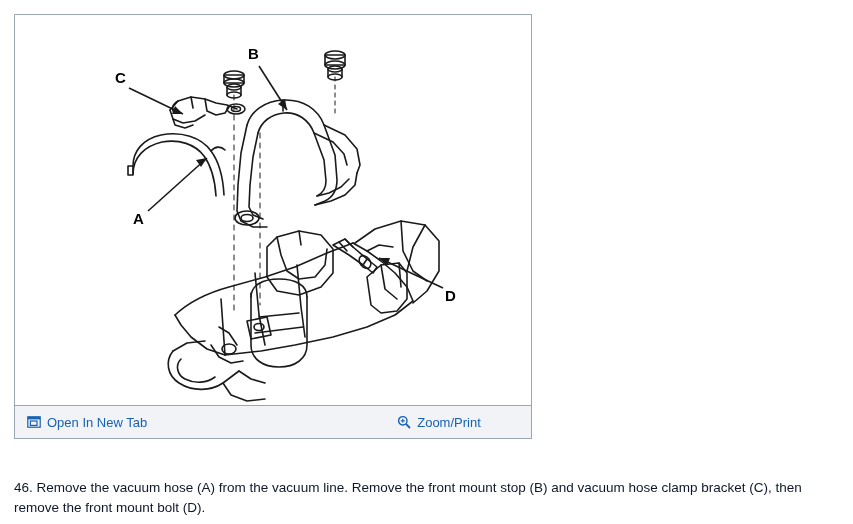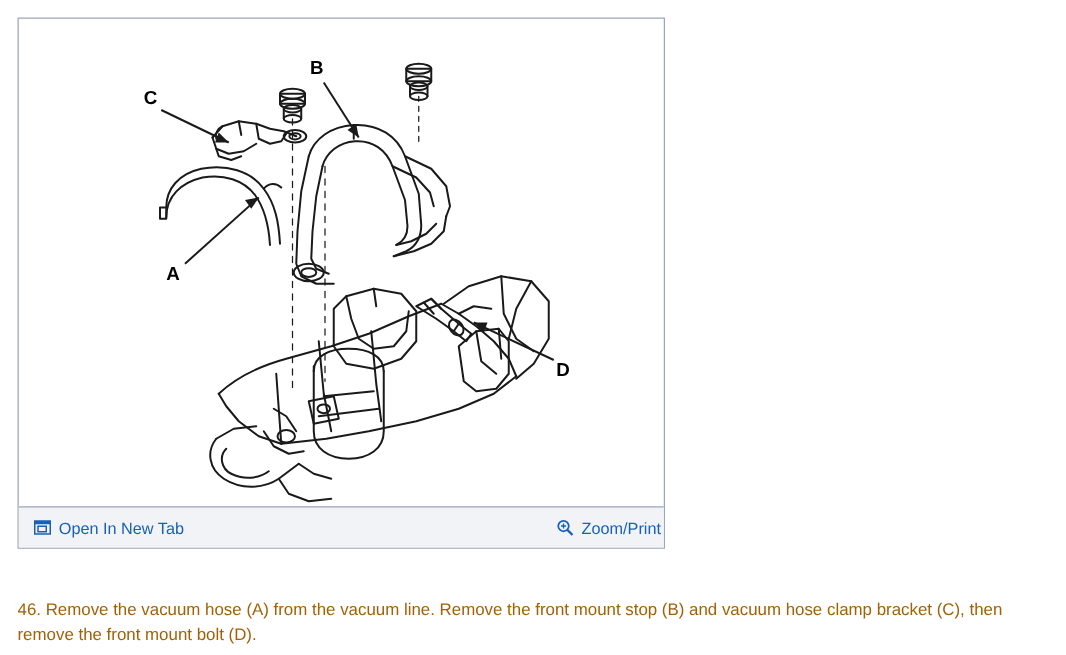--- a/index.html
+++ b/index.html
@@ -42,21 +42,20 @@
   #figure-toolbar {
     position: absolute;
     left: 0;
     right: 0;
     bottom: 0;
     height: 32px;
     border-top: 1px solid #9ba7b5;
     background: #f1f3f6;
     display: flex;
     align-items: center;
-    gap: 48px;
   }
   .tool-btn {
     display: flex;
     align-items: center;
     gap: 6px;
     cursor: pointer;
     color: #1155cc;
     font-size: 13px;
     line-height: 1;
     user-select: none;
@@ -67,21 +66,21 @@
   .tool-icon { width: 14px; height: 14px; display: block; }
 
   
   #caption {
     position: absolute;
     left: 14px;
     top: 478px;
     width: 820px;
     font-size: 13.5px;
     line-height: 20px;
-    color: #a16207;
+    color: #0f172a;
   }
 
   
 </style>
 </head>
 <body>
 
 <div id="figure-panel">
 
   <div id="figure-image-area">

